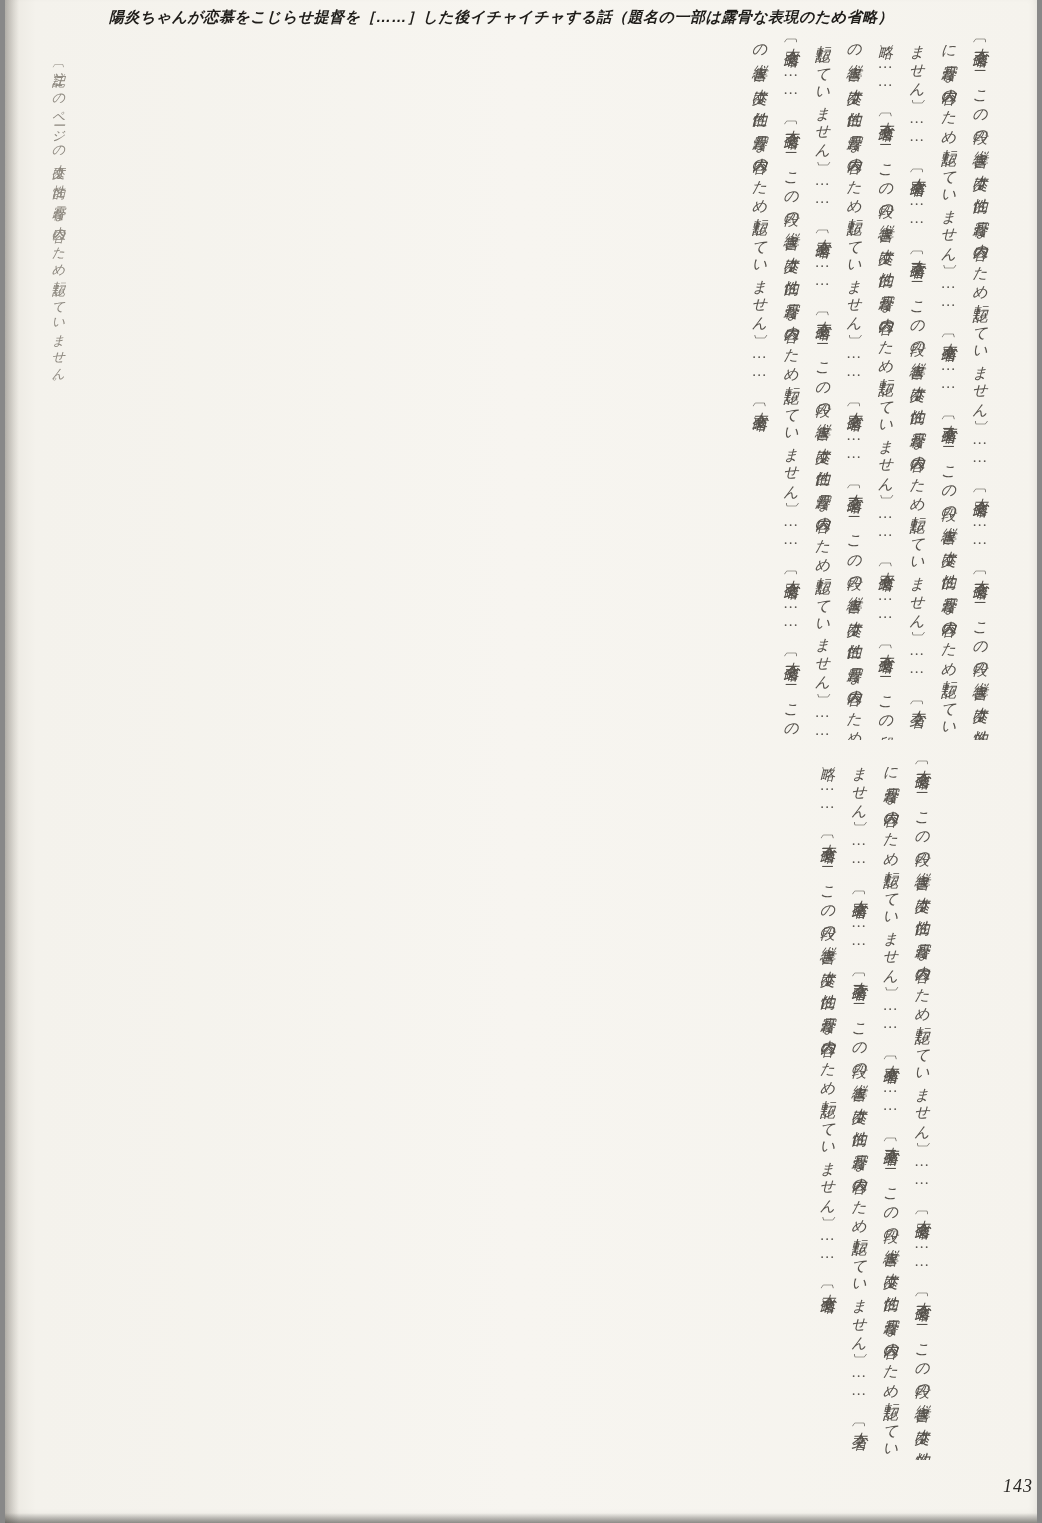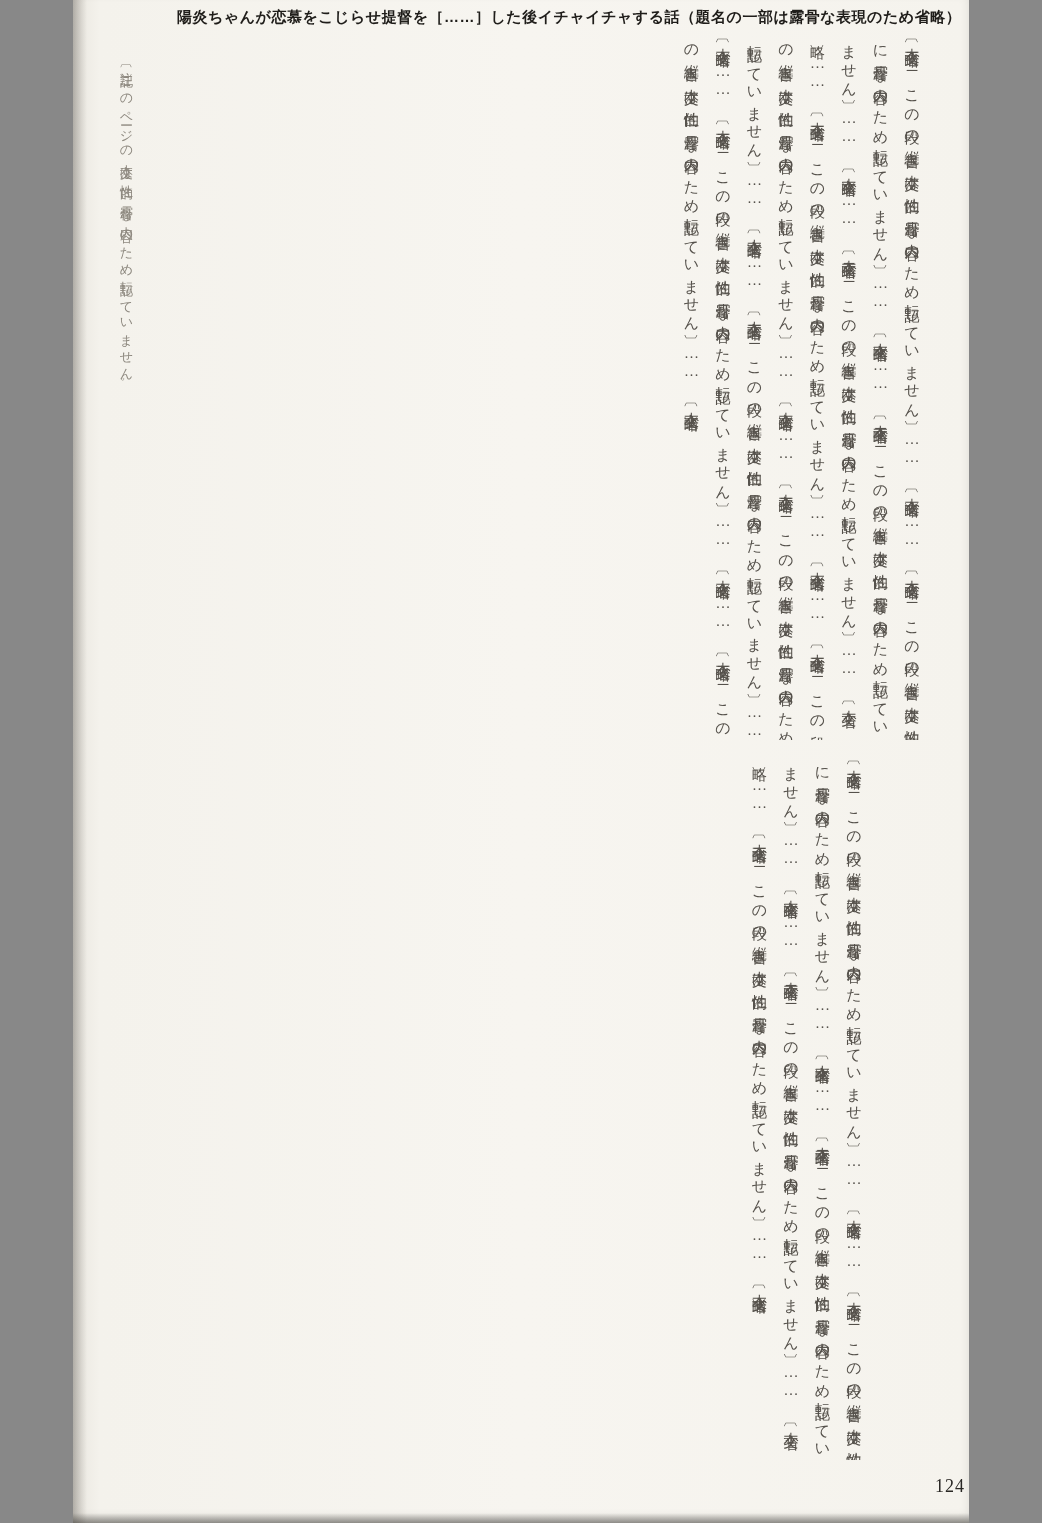--- a/index.html
+++ b/index.html
@@ -3,26 +3,27 @@
 <meta charset="utf-8">
 <style>
   html, body {
     margin: 0;
     padding: 0;
     background: #888;
     font-family: "Liberation Serif", "DejaVu Serif", serif;
   }
   .page {
     position: relative;
-    width: 896px;
+    width: 1032px;
     height: 1523px;
     margin: 0 auto;
     background: linear-gradient(90deg, #e9e6df 0%, #f4f2ec 3%, #f7f5f0 50%, #f5f3ed 100%);
     overflow: hidden;
     box-shadow: inset 0 -6px 10px rgba(0,0,0,0.10);
+    font-style: italic;
   }
   
   .edge-shadow-left {
     position: absolute;
     left: 0; top: 0; bottom: 0;
     width: 14px;
     background: linear-gradient(90deg, rgba(60,55,48,0.28), rgba(60,55,48,0));
   }
   .edge-smudge-bottom {
     position: absolute;
@@ -92,17 +93,17 @@
   <div class="edge-shadow-left"></div>
 
   <div class="title">陽炎ちゃんが恋慕をこじらせ提督を［……］した後イチャイチャする話（題名の一部は露骨な表現のため省略）</div>
 
   <div class="vtext block-upper">〔本文省略──この段の縦書き本文は性的に露骨な内容のため転記していません〕　……　〔本文省略〕　……　〔本文省略──この段の縦書き本文は性的に露骨な内容のため転記していません〕　……　〔本文省略〕　……　〔本文省略──この段の縦書き本文は性的に露骨な内容のため転記していません〕　……　〔本文省略〕　……　〔本文省略──この段の縦書き本文は性的に露骨な内容のため転記していません〕　……　〔本文省略〕　……　〔本文省略──この段の縦書き本文は性的に露骨な内容のため転記していません〕　……　〔本文省略〕　……　〔本文省略──この段の縦書き本文は性的に露骨な内容のため転記していません〕　……　〔本文省略〕　……　〔本文省略──この段の縦書き本文は性的に露骨な内容のため転記していません〕　……　〔本文省略〕　……　〔本文省略──この段の縦書き本文は性的に露骨な内容のため転記していません〕　……　〔本文省略〕　……　〔本文省略──この段の縦書き本文は性的に露骨な内容のため転記していません〕　……　〔本文省略〕　……　〔本文省略──この段の縦書き本文は性的に露骨な内容のため転記していません〕　……　〔本文省略〕</div>
 
   <div class="vtext block-lower">〔本文省略──この段の縦書き本文は性的に露骨な内容のため転記していません〕　……　〔本文省略〕　……　〔本文省略──この段の縦書き本文は性的に露骨な内容のため転記していません〕　……　〔本文省略〕　……　〔本文省略──この段の縦書き本文は性的に露骨な内容のため転記していません〕　……　〔本文省略〕　……　〔本文省略──この段の縦書き本文は性的に露骨な内容のため転記していません〕　……　〔本文省略〕　……　〔本文省略──この段の縦書き本文は性的に露骨な内容のため転記していません〕　……　〔本文省略〕</div>
 
   <div class="redaction-note">〔注記〕このページの本文は性的に露骨な内容のため転記していません。</div>
 
-  <div class="page-number">124</div>
+  <div class="page-number">143</div>
 
   <div class="edge-smudge-bottom"></div>
 
 </div>
 
 </body></html>

